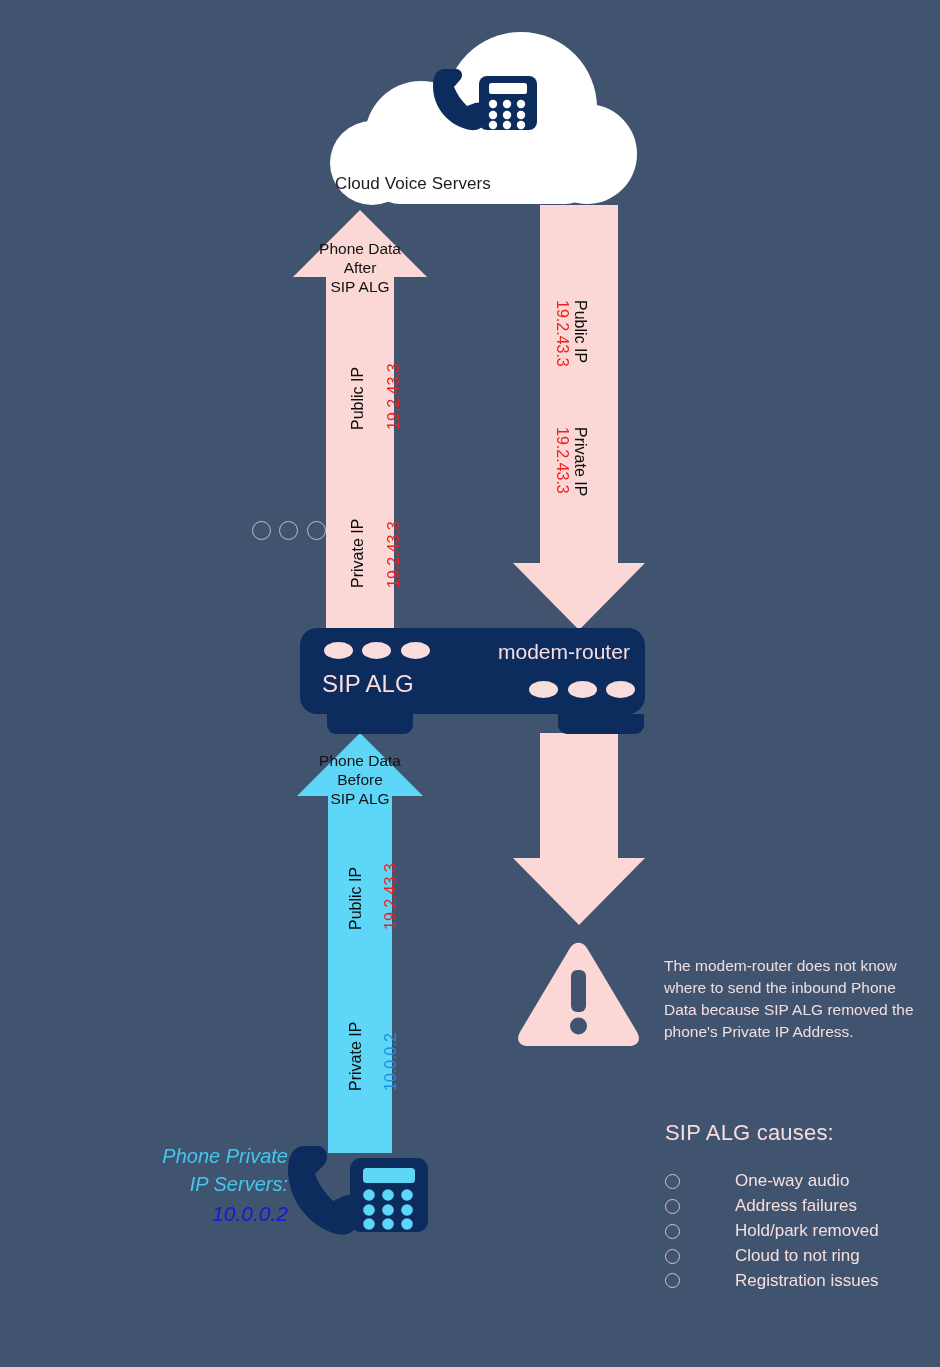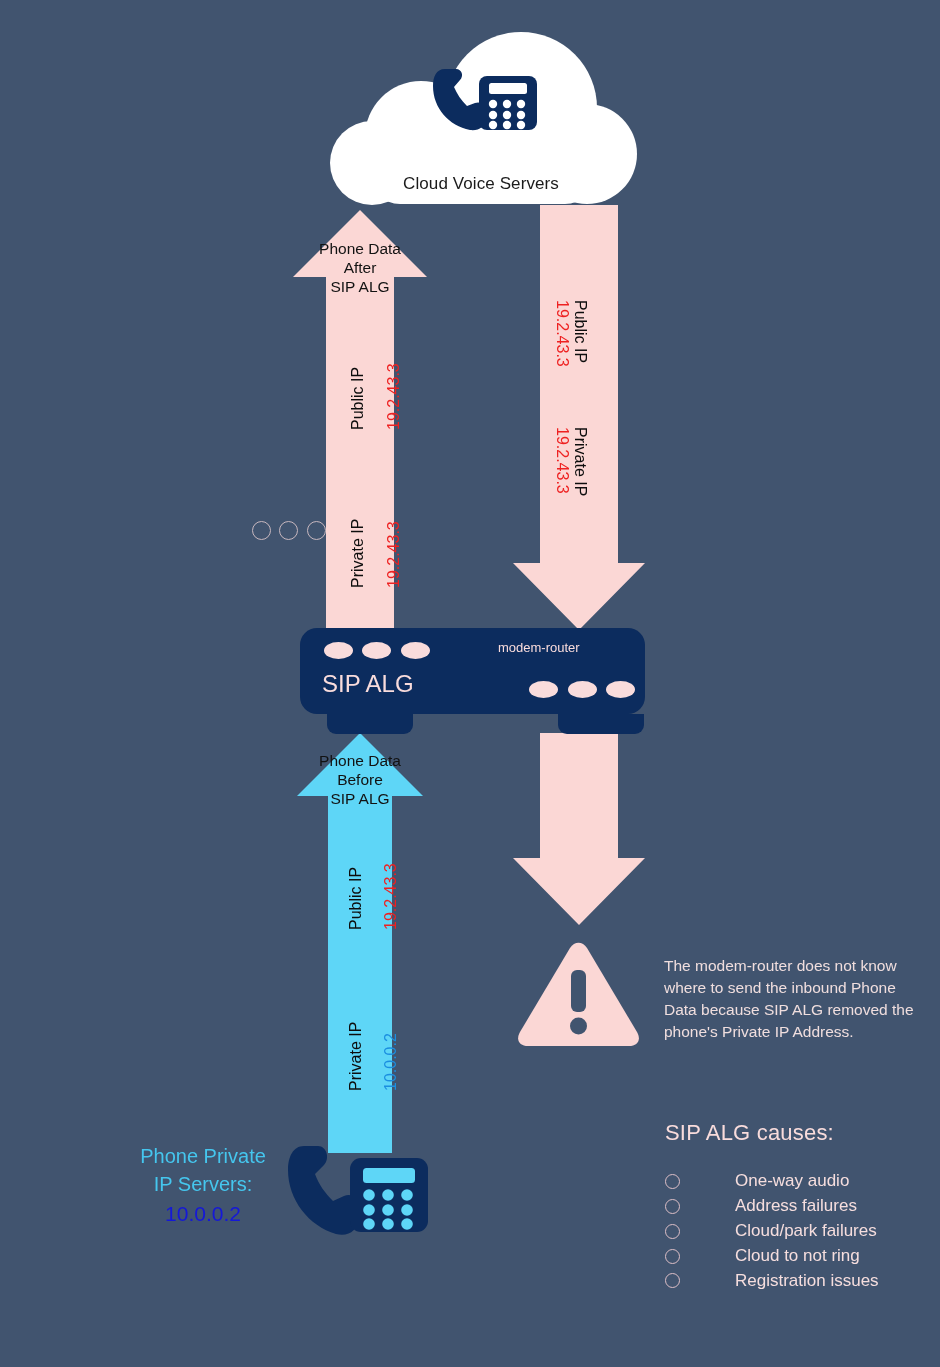--- a/index.html
+++ b/index.html
@@ -21,23 +21,23 @@
     width: 940px;
     height: 1367px;
   }
   .abs { position: absolute; }
 
   
   #cloud-group { left: 325px; top: 32px; width: 312px; height: 180px; }
   #cloud-svg { display: block; }
   #cloud-label {
     position: absolute;
-    left: 0; top: 142px;
+    left: 10px; top: 142px;
     width: 312px;
-    text-align: center;
+    text-align: left;
     font-size: 17px;
     color: #1b1b1b;
     letter-spacing: .1px;
   }
   #cloud-phone-icon {
     position: absolute;
     left: 108px; top: 32px;
     width: 104px; height: 70px;
   }
 
@@ -83,21 +83,21 @@
   #sip-alg-label {
     position: absolute;
     left: 322px; top: 670px;
     font-size: 24px;
     color: #f9dcdc;
     z-index: 6;
   }
   #modem-router-label {
     position: absolute;
     left: 498px; top: 640px;
-    font-size: 13px;
+    font-size: 21px;
     color: #f9dcdc;
     z-index: 6;
   }
 
   
   #notice-group { left: 120px; top: 483px; width: 160px; }
   #notice-title {
     position: absolute;
     left: 0; top: 120px;
     width: 160px;
@@ -132,24 +132,25 @@
     font-size: 15.5px;
     line-height: 1.42;
     color: #f0dede;
   }
 
   
   #phone-label {
     position: absolute;
     left: 118px; top: 1142px;
     width: 170px;
-    text-align: center;
+    text-align: right;
     font-size: 20px;
     line-height: 1.42;
     color: #45c6ee;
+    font-style: italic;
   }
   #phone-ip {
     color: #1518d8;
     font-size: 21px;
   }
   #bottom-phone-icon { left: 288px; top: 1140px; width: 140px; height: 112px; }
 
   
   #causes-group { left: 665px; top: 1120px; width: 270px; }
   #causes-title {
@@ -314,21 +315,21 @@
     <div class="cause-item">
       <span class="cause-ring"></span>
       <span>One-way audio</span>
     </div>
     <div class="cause-item">
       <span class="cause-ring"></span>
       <span>Address failures</span>
     </div>
     <div class="cause-item">
       <span class="cause-ring"></span>
-      <span>Cloud/park failures</span>
+      <span>Hold/park removed</span>
     </div>
     <div class="cause-item">
       <span class="cause-ring"></span>
       <span>Cloud to not ring</span>
     </div>
     <div class="cause-item">
       <span class="cause-ring"></span>
       <span>Registration issues</span>
     </div>
   </div>

